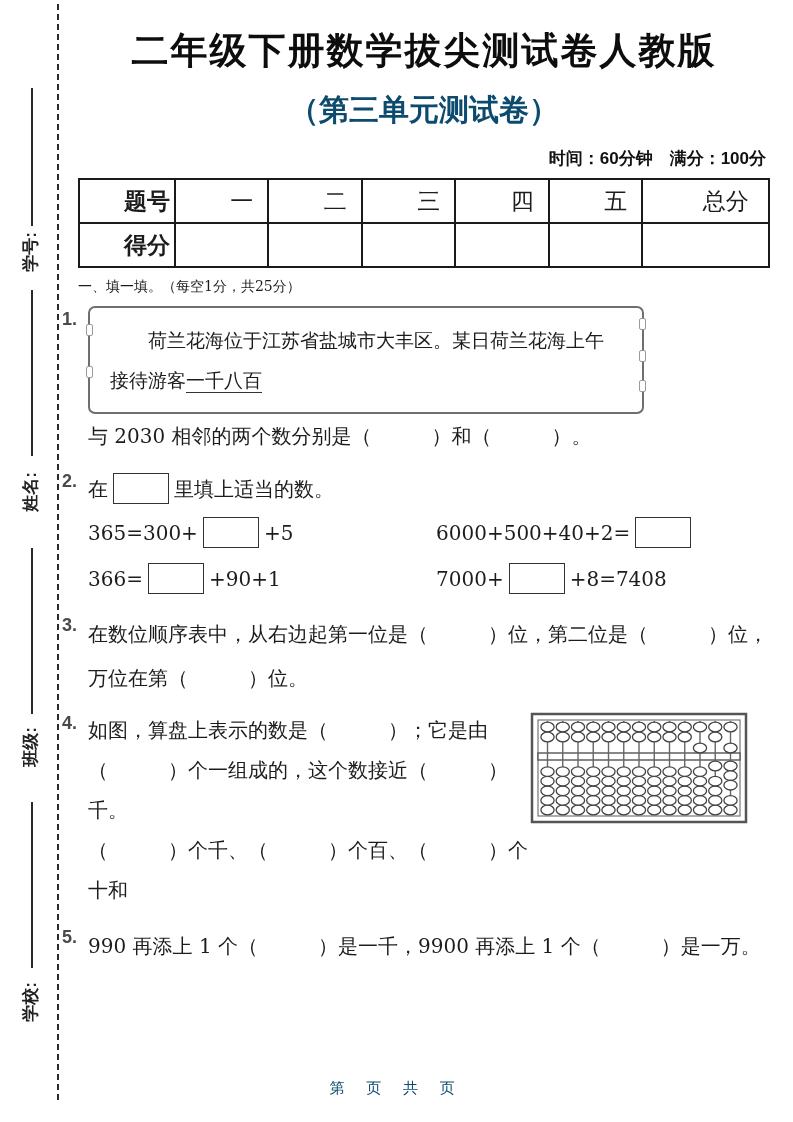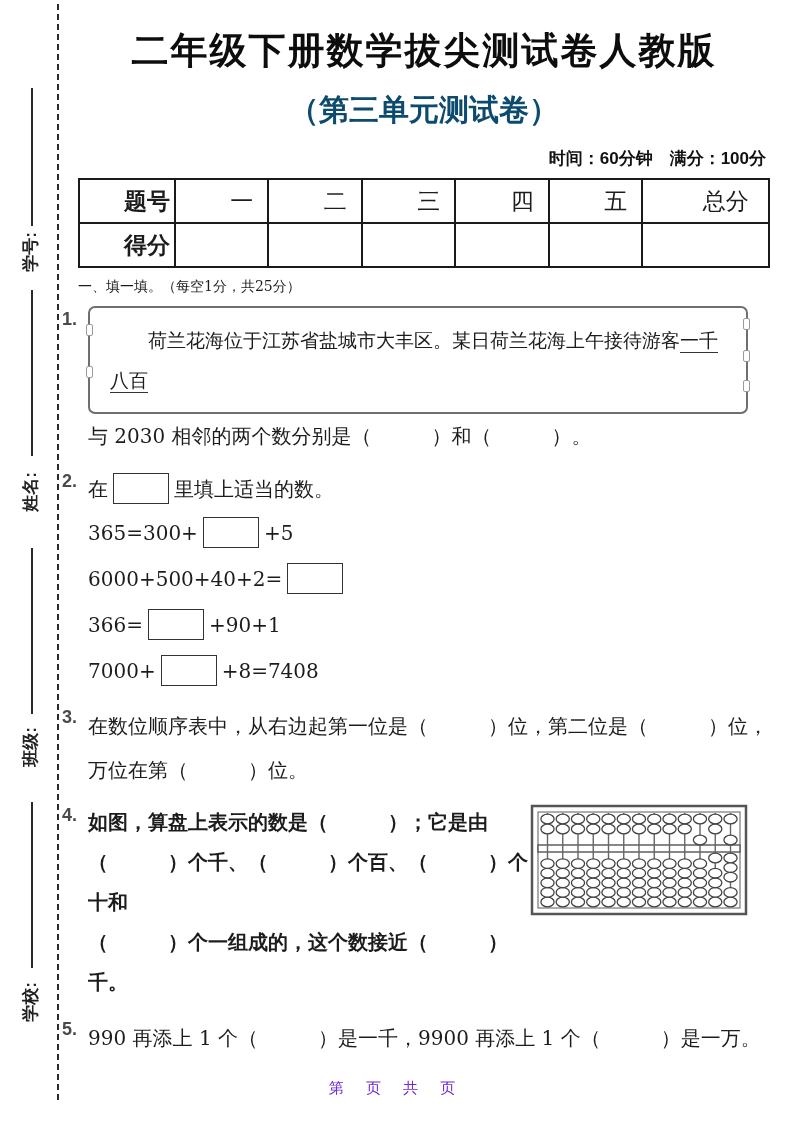--- a/index.html
+++ b/index.html
@@ -30,42 +30,42 @@
     font-size:23px;padding-left:40px; }
   table.score td.rowhead { font-weight:bold; font-size:23px; width:96px; }
 
   .section-heading { margin-top:10px; font-size:14px; }
 
   .q { position:relative; margin:10px 0 0 10px; font-size:20px; }
   .qnum { position:absolute; left:-26px; top:3px; font-family:"Liberation Sans",sans-serif;
     font-weight:bold; font-size:18px; color:#4a4a4a; }
 
   
-  .q1box { position:relative; width:660px; border:2px solid #6f6f6f; border-radius:7px;
+  .q1box { position:relative; width:556px; border:2px solid #6f6f6f; border-radius:7px;
     padding:12px 20px 12px 20px; font-size:19px; line-height:40px; background:#fff; }
   .q1box .ln1 { text-indent:2em; }
   .q1box .u { border-bottom:1.5px solid #333; padding-bottom:1px; }
   .notch { position:absolute; width:7px; height:12px; background:#fff;
     border:1px solid #9a9a9a; border-radius:2px; }
   .notch.l { left:-4px; } .notch.r { right:-4px; }
 
   .sub { line-height:44px; }
 
   
   .ibox { display:inline-block; width:56px; height:31px; border:1.5px solid #333;
     vertical-align:middle; margin:0 5px; position:relative; top:-2px; background:#fff; }
-  .eqrow { display:flex; line-height:46px;flex-direction:column; }
+  .eqrow { display:flex; line-height:46px; }
   .eqrow .left { width:348px; }
 
-  .q4text { width:448px; line-height:40px;font-weight:bold; }
+  .q4text { width:448px; line-height:40px; }
   .abacus-wrap { position:absolute; left:442px; top:2px; }
 
   .footer { position:absolute; left:0; right:0; bottom:24px; text-align:center;
-    font-family:Liberation Sans, sans-serif; font-size:15px; letter-spacing:9px;
-    color:#6d28d9; }
+    font-family:Liberation Serif, serif; font-size:15px; letter-spacing:9px;
+    color:#0c4a6e; }
 </style>
 </head>
 <body>
 
 <div class="page">
 
   <div class="binding-line"></div>
   <div class="side-seg" style="top:88px;height:138px;"></div>
   <div class="side-label" style="top:234px;">学号:</div>
   <div class="side-seg" style="top:290px;height:166px;"></div>
@@ -137,22 +137,22 @@
     <div class="q">
       <span class="qnum">3.</span>
       <div class="sub">在数位顺序表中，从右边起第一位是（　　　）位，第二位是（　　　）位，</div>
       <div class="sub">万位在第（　　　）位。</div>
     </div>
 
     <div class="q">
       <span class="qnum">4.</span>
       <div class="q4text">
         <div>如图，算盘上表示的数是（　　　）；它是由</div>
+        <div>（　　　）个一组成的，这个数接近（　　　）千。</div>
         <div>（　　　）个千、（　　　）个百、（　　　）个十和</div>
-        <div>（　　　）个一组成的，这个数接近（　　　）千。</div>
       </div>
       <div class="abacus-wrap">
         <svg id="abacus-svg" width="218" height="112" viewBox="0 0 218 112">
             <rect x="2" y="2" width="214" height="108" fill="#fff" stroke="#555" stroke-width="2.5"></rect>
             <rect x="8" y="8" width="202" height="96" fill="none" stroke="#777" stroke-width="1.2"></rect>
             <rect x="8" y="41" width="202" height="7" fill="#fff" stroke="#555" stroke-width="1.4"></rect>
             <line x1="17.5" y1="9" x2="17.5" y2="103" stroke="#666" stroke-width="1.4"></line>
             <ellipse cx="17.5" cy="15" rx="6.6" ry="4.8" fill="#fff" stroke="#444" stroke-width="1.3"></ellipse>
             <ellipse cx="17.5" cy="25" rx="6.6" ry="4.8" fill="#fff" stroke="#444" stroke-width="1.3"></ellipse>
             <ellipse cx="17.5" cy="98" rx="6.6" ry="4.8" fill="#fff" stroke="#444" stroke-width="1.3"></ellipse>

